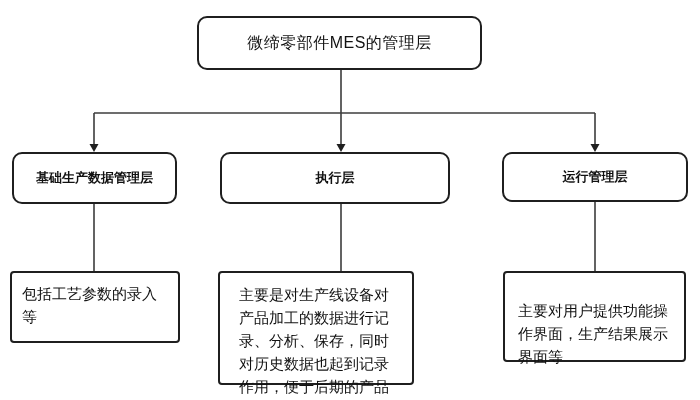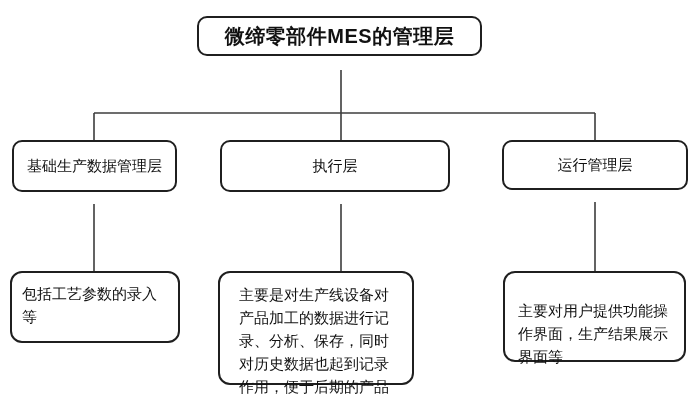--- a/index.html
+++ b/index.html
@@ -27,43 +27,43 @@
     border: 2px solid #1f1f1f;
     border-radius: 10px;
     z-index: 2;
     display: flex;
     align-items: center;
     justify-content: center;
     text-align: center;
   }
   .node.title {
     left: 197px; top: 16px;
-    width: 285px; height: 40px;
-    font-size: 20px;
-    font-weight: bold;
+    width: 285px; height: 54px;
+    font-size: 16px;
+    font-weight: normal;
     letter-spacing: 0.5px;
   }
   .node.layer {
-    top: 140px;
+    top: 152px;
     height: 52px;
-    font-size: 15px;
-    font-weight: normal;
+    font-size: 13px;
+    font-weight: bold;
   }
   .node.layer-0 { left: 12px;  width: 165px; }
   .node.layer-1 { left: 220px; width: 230px; }
   .node.layer-2 { left: 502px; width: 186px; height: 50px; }
   .node.desc {
     top: 271px;
     font-size: 15px;
     font-weight: normal;
     line-height: 23px;
     text-align: left;
     align-items: flex-start;
     justify-content: flex-start;
-    border-radius: 12px;
+    border-radius: 4px;
   }
   .node.desc-0 { left: 10px;  width: 170px; height: 72px;  padding: 9px 10px; }
   .node.desc-1 { left: 218px; width: 196px; height: 114px; padding: 10px 19px; }
   .node.desc-2 { left: 503px; width: 183px; height: 91px;  padding: 26px 13px; }
 </style>
 </head>
 <body>
 
 <div class="canvas">
 

